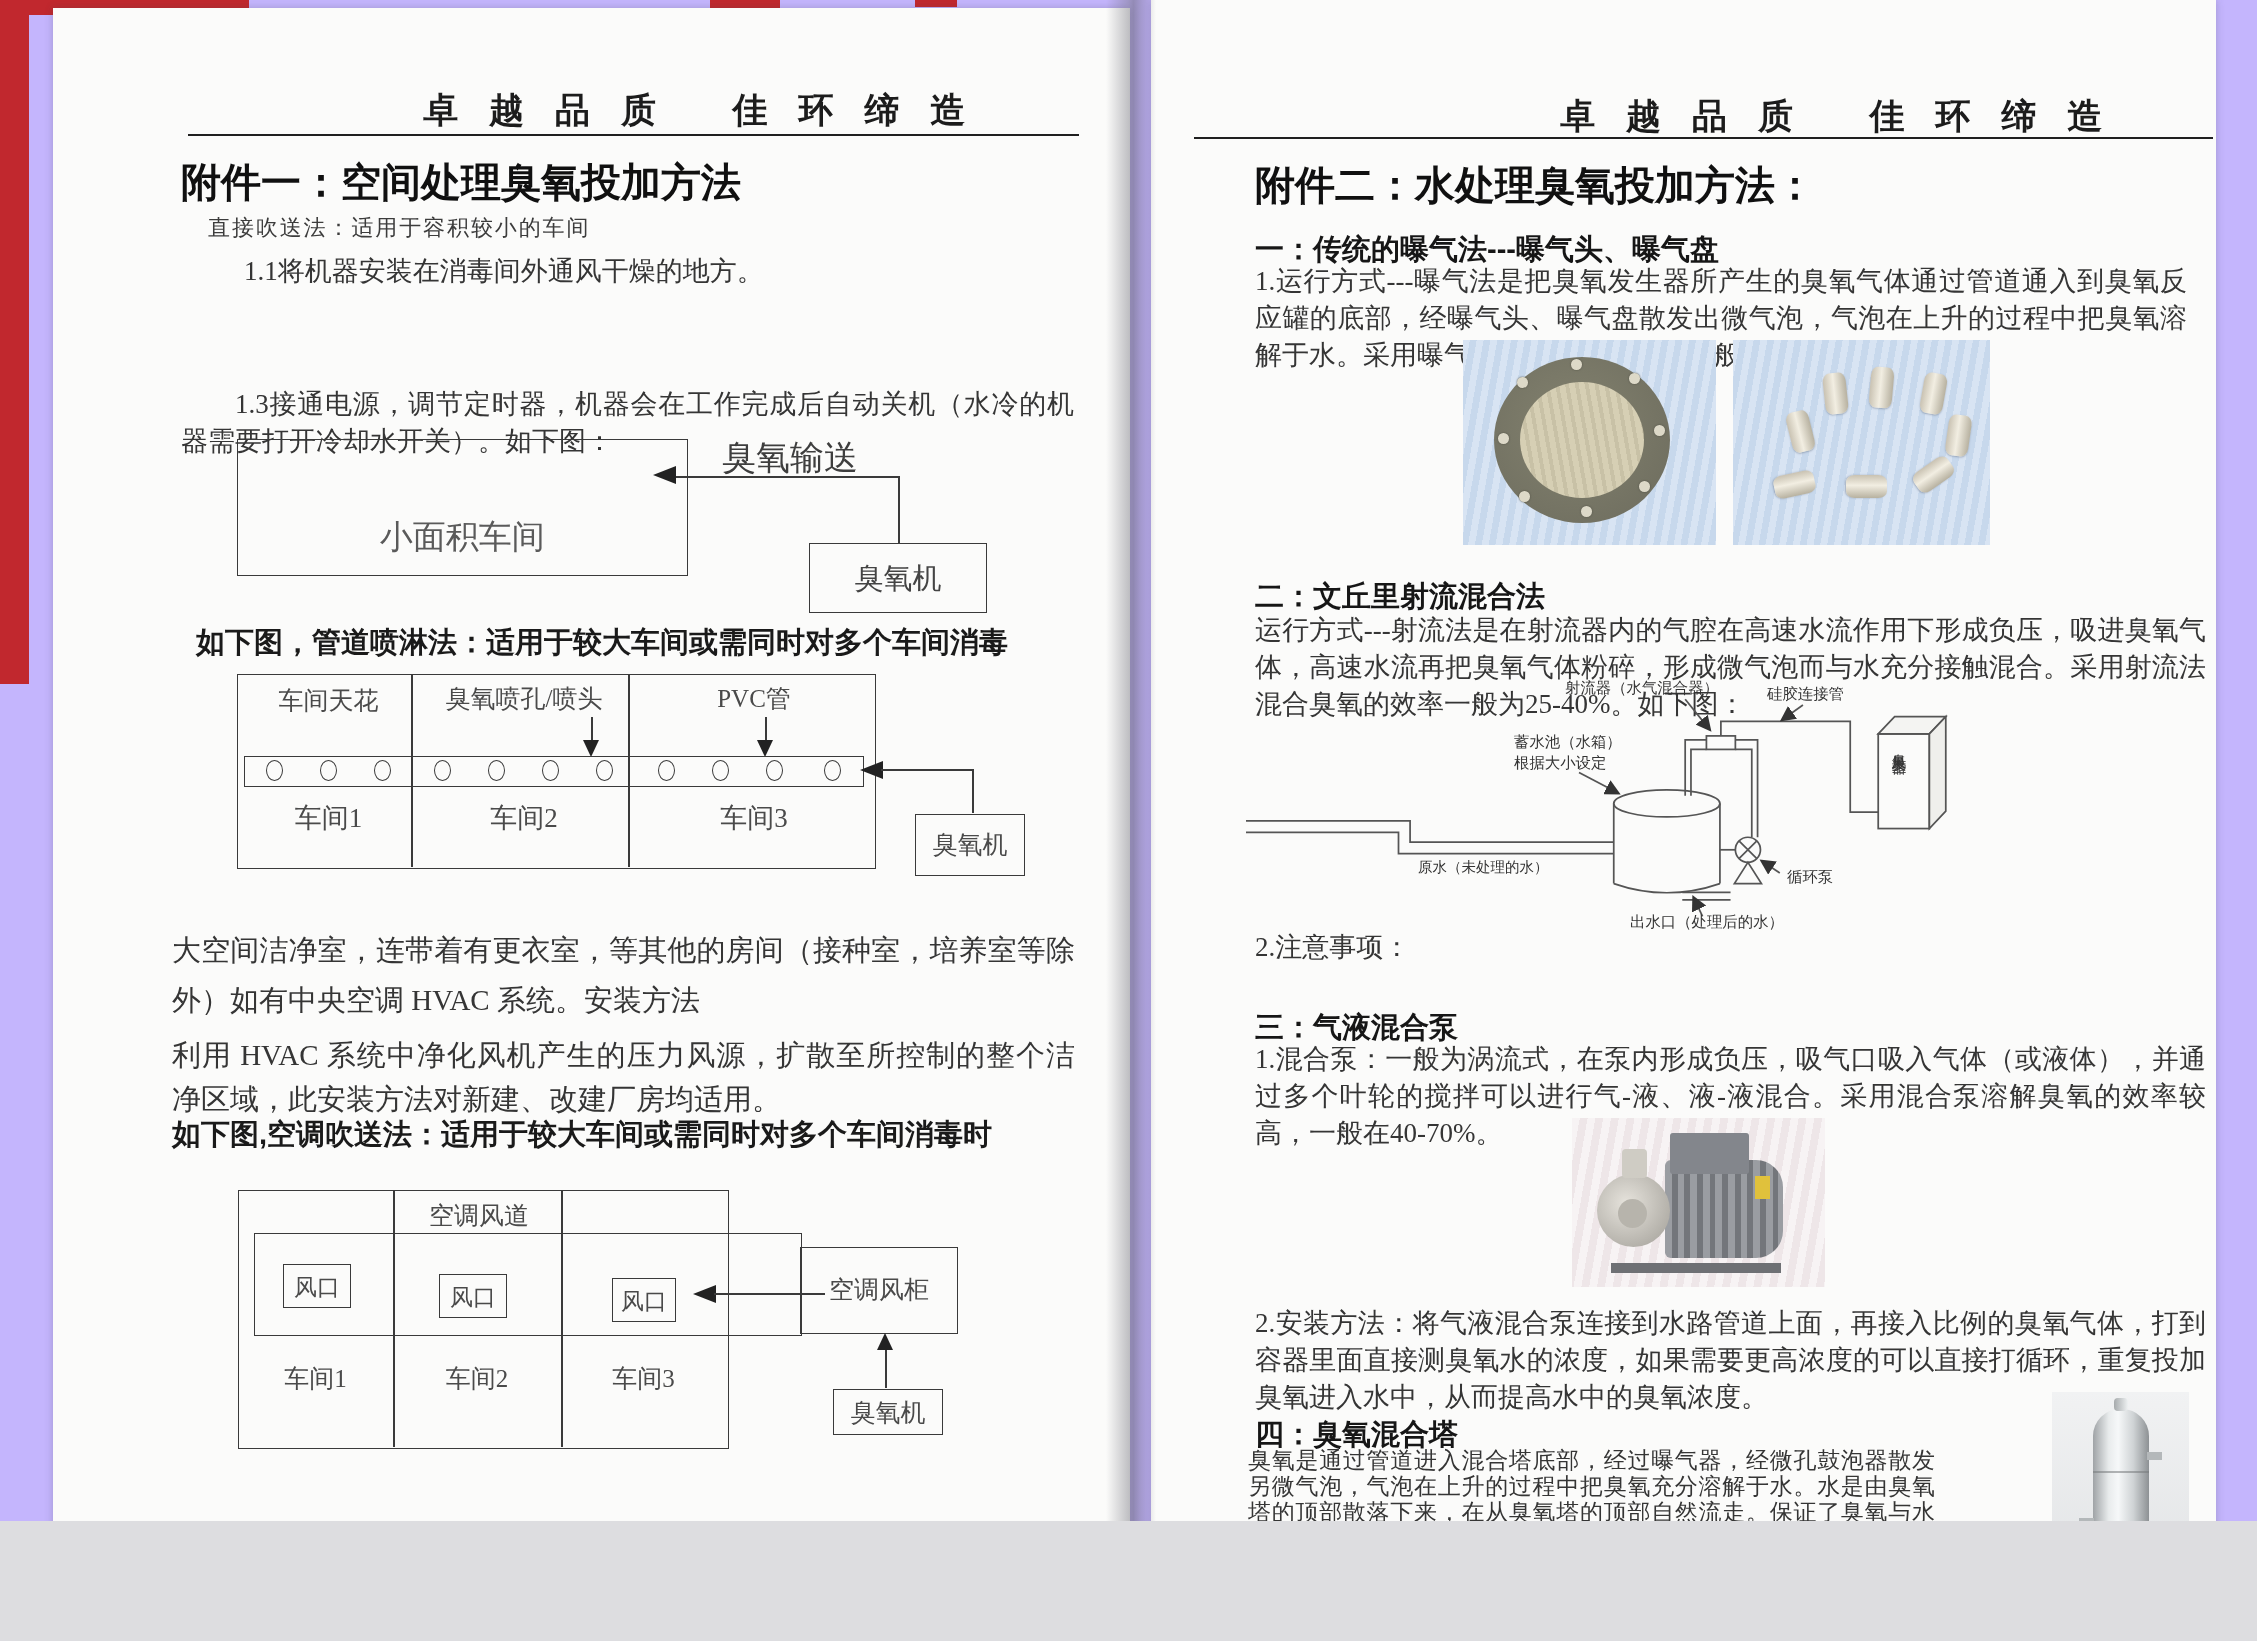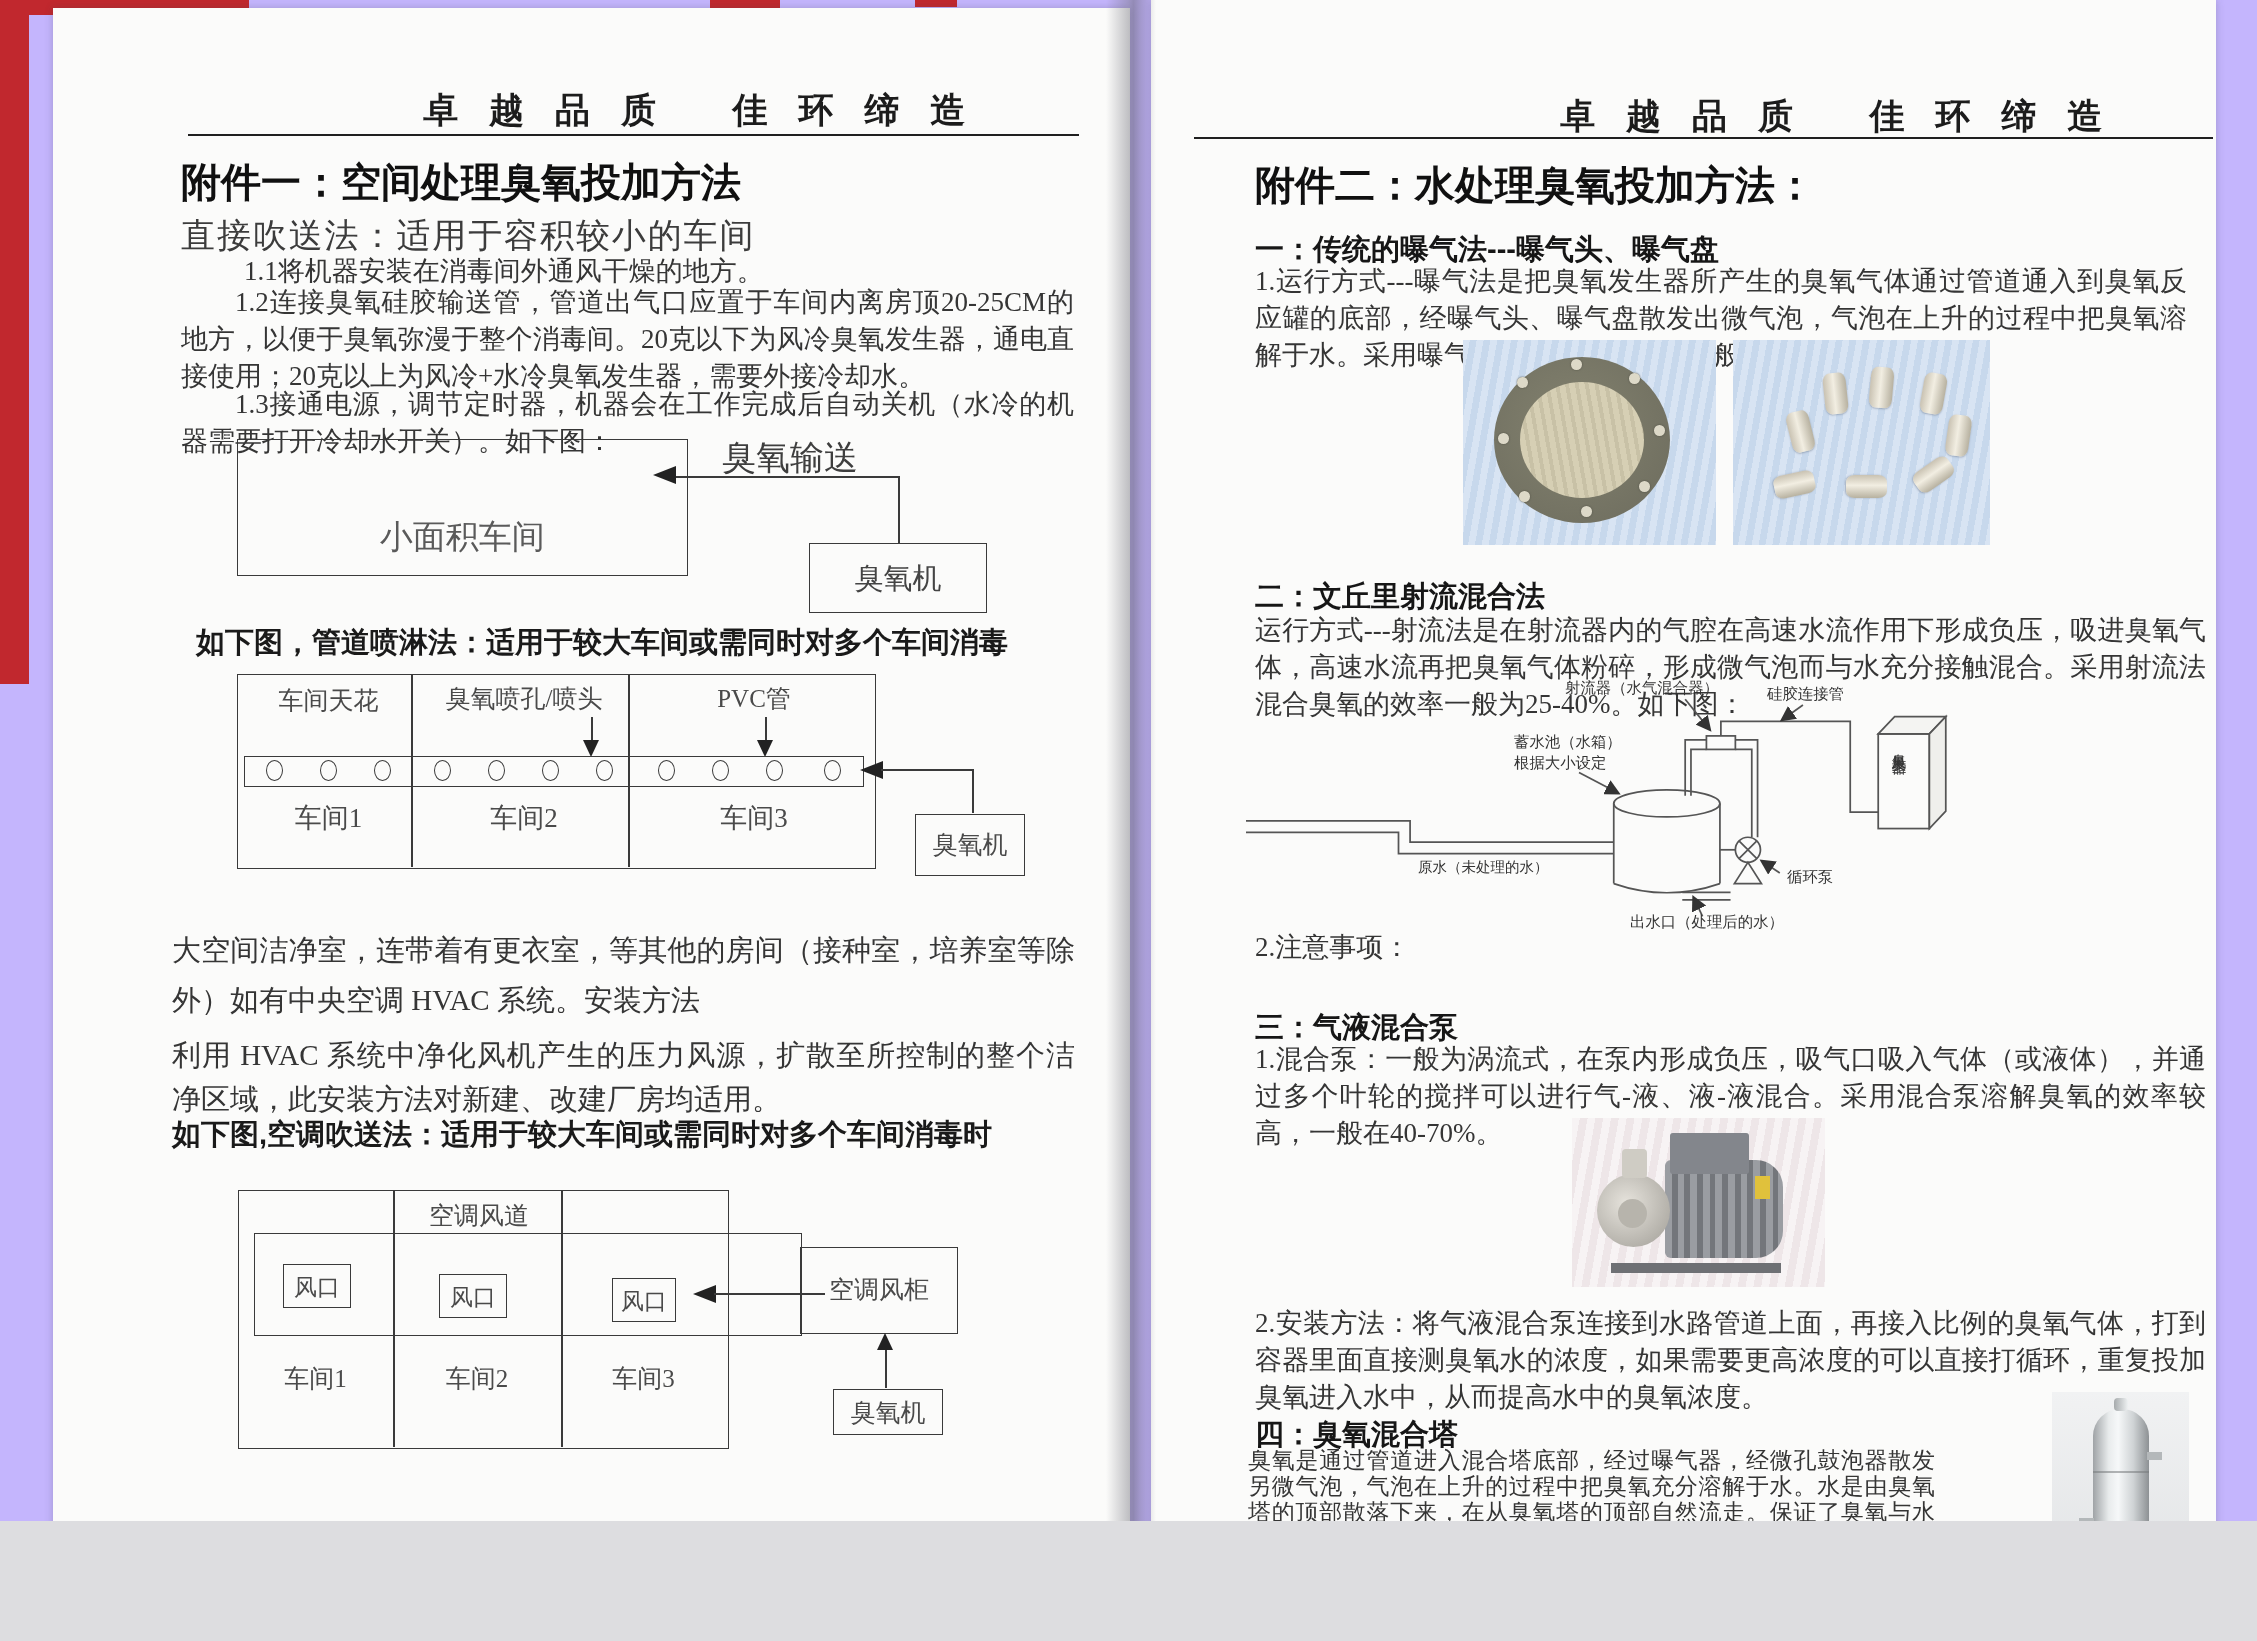--- a/index.html
+++ b/index.html
@@ -20,21 +20,21 @@
   .stack-band{position:absolute;left:0;top:1595px;width:100%;height:13.5px;
     background:repeating-linear-gradient(#e9e9e9 0 3.9px,#d2d2d4 3.9px 6.8px);}
   .bottom-strip{position:absolute;left:0;top:1609px;width:100%;height:33px;
     background:linear-gradient(#aeaeb0,#8e8f92);}
   
   .brand{position:absolute;left:0;width:100%;text-align:center;font-family:"Liberation Sans",sans-serif;
          font-weight:700;font-size:35px;letter-spacing:10.6px;color:#1c1c1c;}
   .rule{position:absolute;height:1.9px;background:#1f1f1f;}
   .h-title{position:absolute;font-family:"Liberation Sans",sans-serif;font-weight:700;font-size:40px;color:#101010;}
   .h-sec{position:absolute;font-family:"Liberation Sans",sans-serif;font-weight:700;font-size:29px;color:#161616;}
-  .subtitle{position:absolute;font-size:34px;color:#3c3c3c;letter-spacing:1.9px;}
+  .subtitle{position:absolute;font-size:22px;color:#3c3c3c;letter-spacing:1.9px;margin-left:27px;}
   .body-txt{position:absolute;font-size:27px;line-height:37px;color:#353535;text-align:justify;}
   .indent2{text-indent:2em;}
   .caption{position:absolute;font-family:"Liberation Sans",sans-serif;font-weight:700;font-size:29px;color:#1a1a1a;}
   
   .dg{position:absolute;}
   .box{position:absolute;border:1.9px solid #3a3a3a;background:transparent;}
   .lbl{position:absolute;color:#4a4a4a;}
   .ctr{text-align:center;}
   .hline{position:absolute;height:1.9px;background:#3a3a3a;}
   .vline{position:absolute;width:1.9px;background:#3a3a3a;}
@@ -89,21 +89,20 @@
   <div class="edge-line" style="left:70px;"></div>
 
   <div class="page page-left">
     <div class="brand" style="top:79px;padding-left:108px;">卓 越 品 质　 佳 环 缔 造</div>
     <div class="rule" style="left:135px;top:126px;width:891px;"></div>
 
     <div class="h-title" style="left:128px;top:147px;">附件一：空间处理臭氧投加方法</div>
     <div class="subtitle" style="left:128px;top:205px;">直接吹送法：适用于容积较小的车间</div>
 
     <div class="body-txt" style="left:191px;top:245px;width:830px;">1.1将机器安装在消毒间外通风干燥的地方。</div>
-    <div class="body-txt indent2" style="left:128px;top:276px;width:893px;">1.2连接臭氧硅胶输送管，管道出气口应置于车间内离房顶20-25CM的地方，以便于臭氧弥漫于整个消毒间。20克以下为风冷臭氧发生器，通电直接使用；20克以上为风冷+水冷臭氧发生器，需要外接冷却水。</div>
     <div class="body-txt indent2" style="left:128px;top:378px;width:893px;">1.3接通电源，调节定时器，机器会在工作完成后自动关机（水冷的机器需要打开冷却水开关）。如下图：</div>
 
     <div class="dg" style="left:179px;top:427px;width:821px;height:198px;">
       <div class="box" style="left:4.8px;top:4.8px;width:449px;height:135px;">
         <div class="lbl ctr" style="left:0;right:0;top:75px;font-size:33px;color:#5a5a5a;">小面积车间</div>
       </div>
       <span class="lbl" style="left:490px;top:0;font-size:34px;color:#3e3e3e;">臭氧输送</span>
       <div class="hline" style="left:442px;top:41px;width:226px;"></div>
       <div class="arrow-left" style="left:421px;top:31px;"></div>
       <div class="vline" style="left:666px;top:41px;height:68px;"></div>

